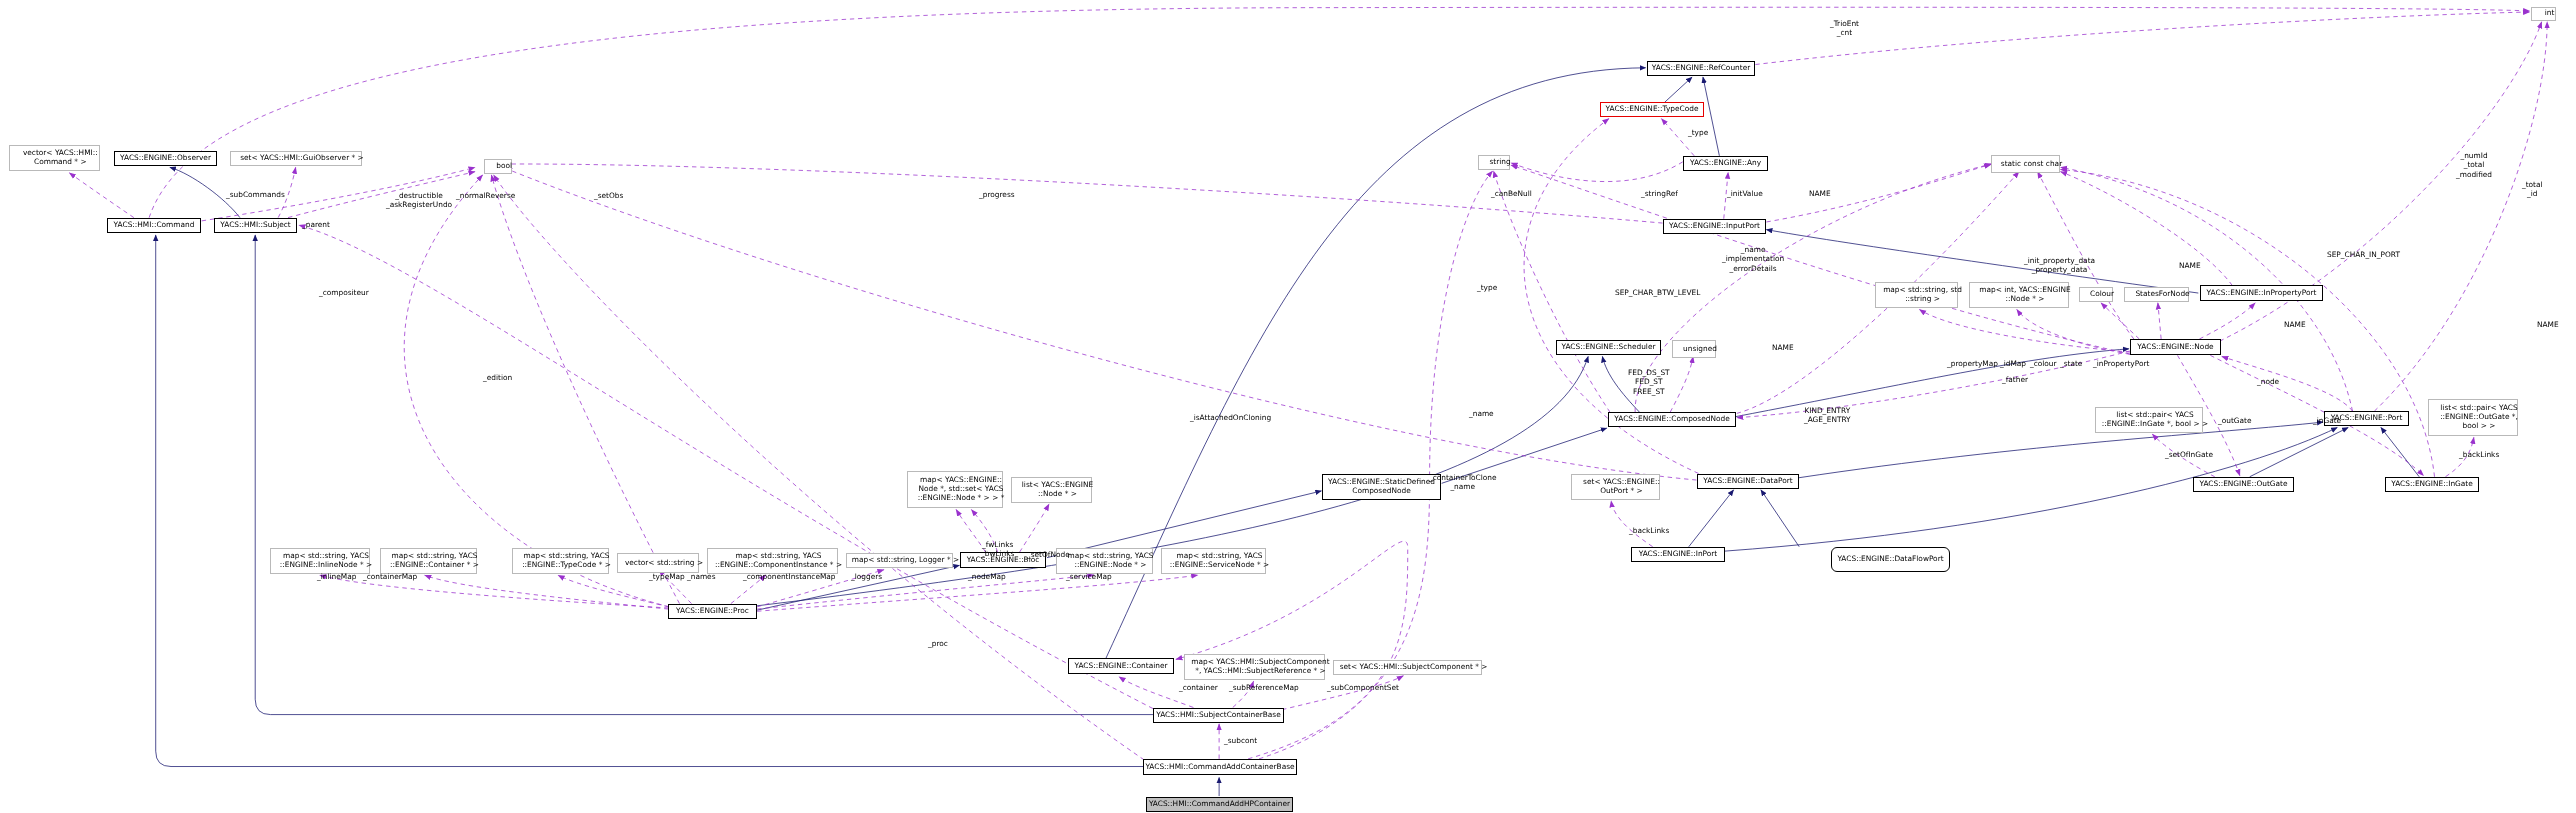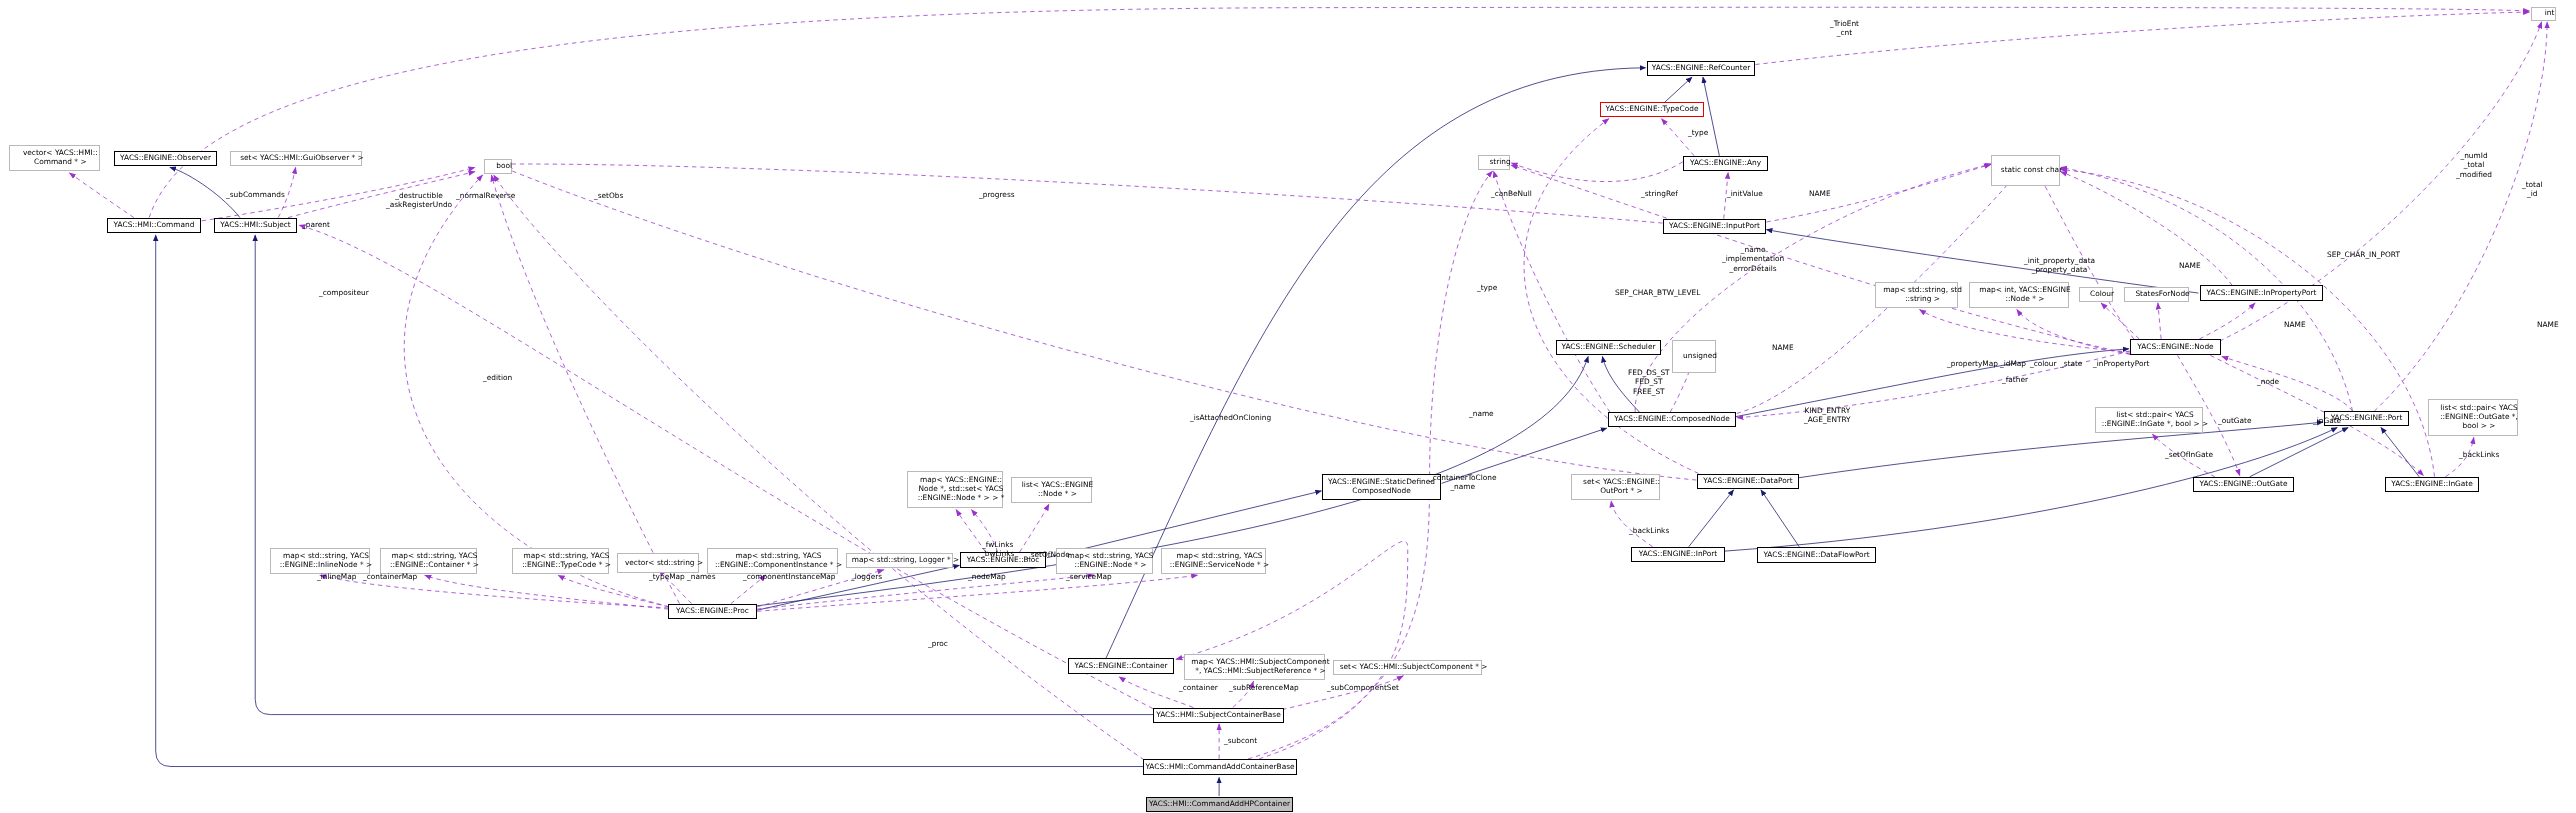--- a/index.html
+++ b/index.html
@@ -133,21 +133,21 @@
     </div>
     <div class="node red" style="left: 1600px; top: 102px; width: 104px; height: 15.3px;">
       <div>YACS::ENGINE::TypeCode</div>
     </div>
     <div class="node " style="left: 1683px; top: 156px; width: 85px; height: 15.3px;">
       <div>YACS::ENGINE::Any</div>
     </div>
     <div class="node template" style="left: 1478px; top: 155px; width: 32px; height: 15.3px;">
       <div>string</div>
     </div>
-    <div class="node template" style="left: 1991px; top: 155px; width: 69px; height: 31px;">
+    <div class="node template" style="left: 1991px; top: 155px; width: 69px; height: 18px;">
       <div>static const char</div>
     </div>
     <div class="node " style="left: 1663px; top: 219px; width: 103px; height: 15.3px;">
       <div>YACS::ENGINE::InputPort</div>
     </div>
     <div class="node template" style="left: 1875px; top: 282px; width: 83px; height: 26px;">
       <div>map&lt; std::string, std</div>
       <div>::string &gt;</div>
     </div>
     <div class="node template" style="left: 1969px; top: 282px; width: 100px; height: 26px;">
@@ -159,21 +159,21 @@
     </div>
     <div class="node template" style="left: 2124px; top: 287px; width: 65px; height: 15.3px;">
       <div>StatesForNode</div>
     </div>
     <div class="node bold" style="left: 2200px; top: 285px; width: 123px; height: 16.4px;">
       <div>YACS::ENGINE::InPropertyPort</div>
     </div>
     <div class="node " style="left: 1556px; top: 340px; width: 105px; height: 15.3px;">
       <div>YACS::ENGINE::Scheduler</div>
     </div>
-    <div class="node template" style="left: 1672px; top: 340px; width: 44px; height: 33px;">
+    <div class="node template" style="left: 1672px; top: 340px; width: 44px; height: 18px;">
       <div>unsigned</div>
     </div>
     <div class="node " style="left: 2130px; top: 339px; width: 91px; height: 16.4px;">
       <div>YACS::ENGINE::Node</div>
     </div>
     <div class="node " style="left: 1608px; top: 412px; width: 128px; height: 15.3px;">
       <div>YACS::ENGINE::ComposedNode</div>
     </div>
     <div class="node template" style="left: 2095px; top: 407px; width: 108px; height: 26px;">
       <div>list&lt; std::pair&lt; YACS</div>
@@ -200,21 +200,21 @@
     <div class="node template" style="left: 1571px; top: 474px; width: 89px; height: 26px;">
       <div>set&lt; YACS::ENGINE::</div>
       <div>OutPort * &gt;</div>
     </div>
     <div class="node " style="left: 1697px; top: 474px; width: 102px; height: 15.3px;">
       <div>YACS::ENGINE::DataPort</div>
     </div>
     <div class="node " style="left: 1631px; top: 547px; width: 94px; height: 15.3px;">
       <div>YACS::ENGINE::InPort</div>
     </div>
-    <div class="node " style="left: 1757px; top: 547px; width: 119px; height: 16px;">
+    <div class="node " style="left: 1831px; top: 547px; width: 119px; height: 25px; border-radius: 6px;">
       <div>YACS::ENGINE::DataFlowPort</div>
     </div>
     <div class="node template" style="left: 907px; top: 471px; width: 96px; height: 37px;">
       <div>map&lt; YACS::ENGINE::</div>
       <div>Node *, std::set&lt; YACS</div>
       <div>::ENGINE::Node * &gt; &gt; *</div>
     </div>
     <div class="node template" style="left: 1011px; top: 477px; width: 81px; height: 26px;">
       <div>list&lt; YACS::ENGINE</div>
       <div>::Node * &gt;</div>

